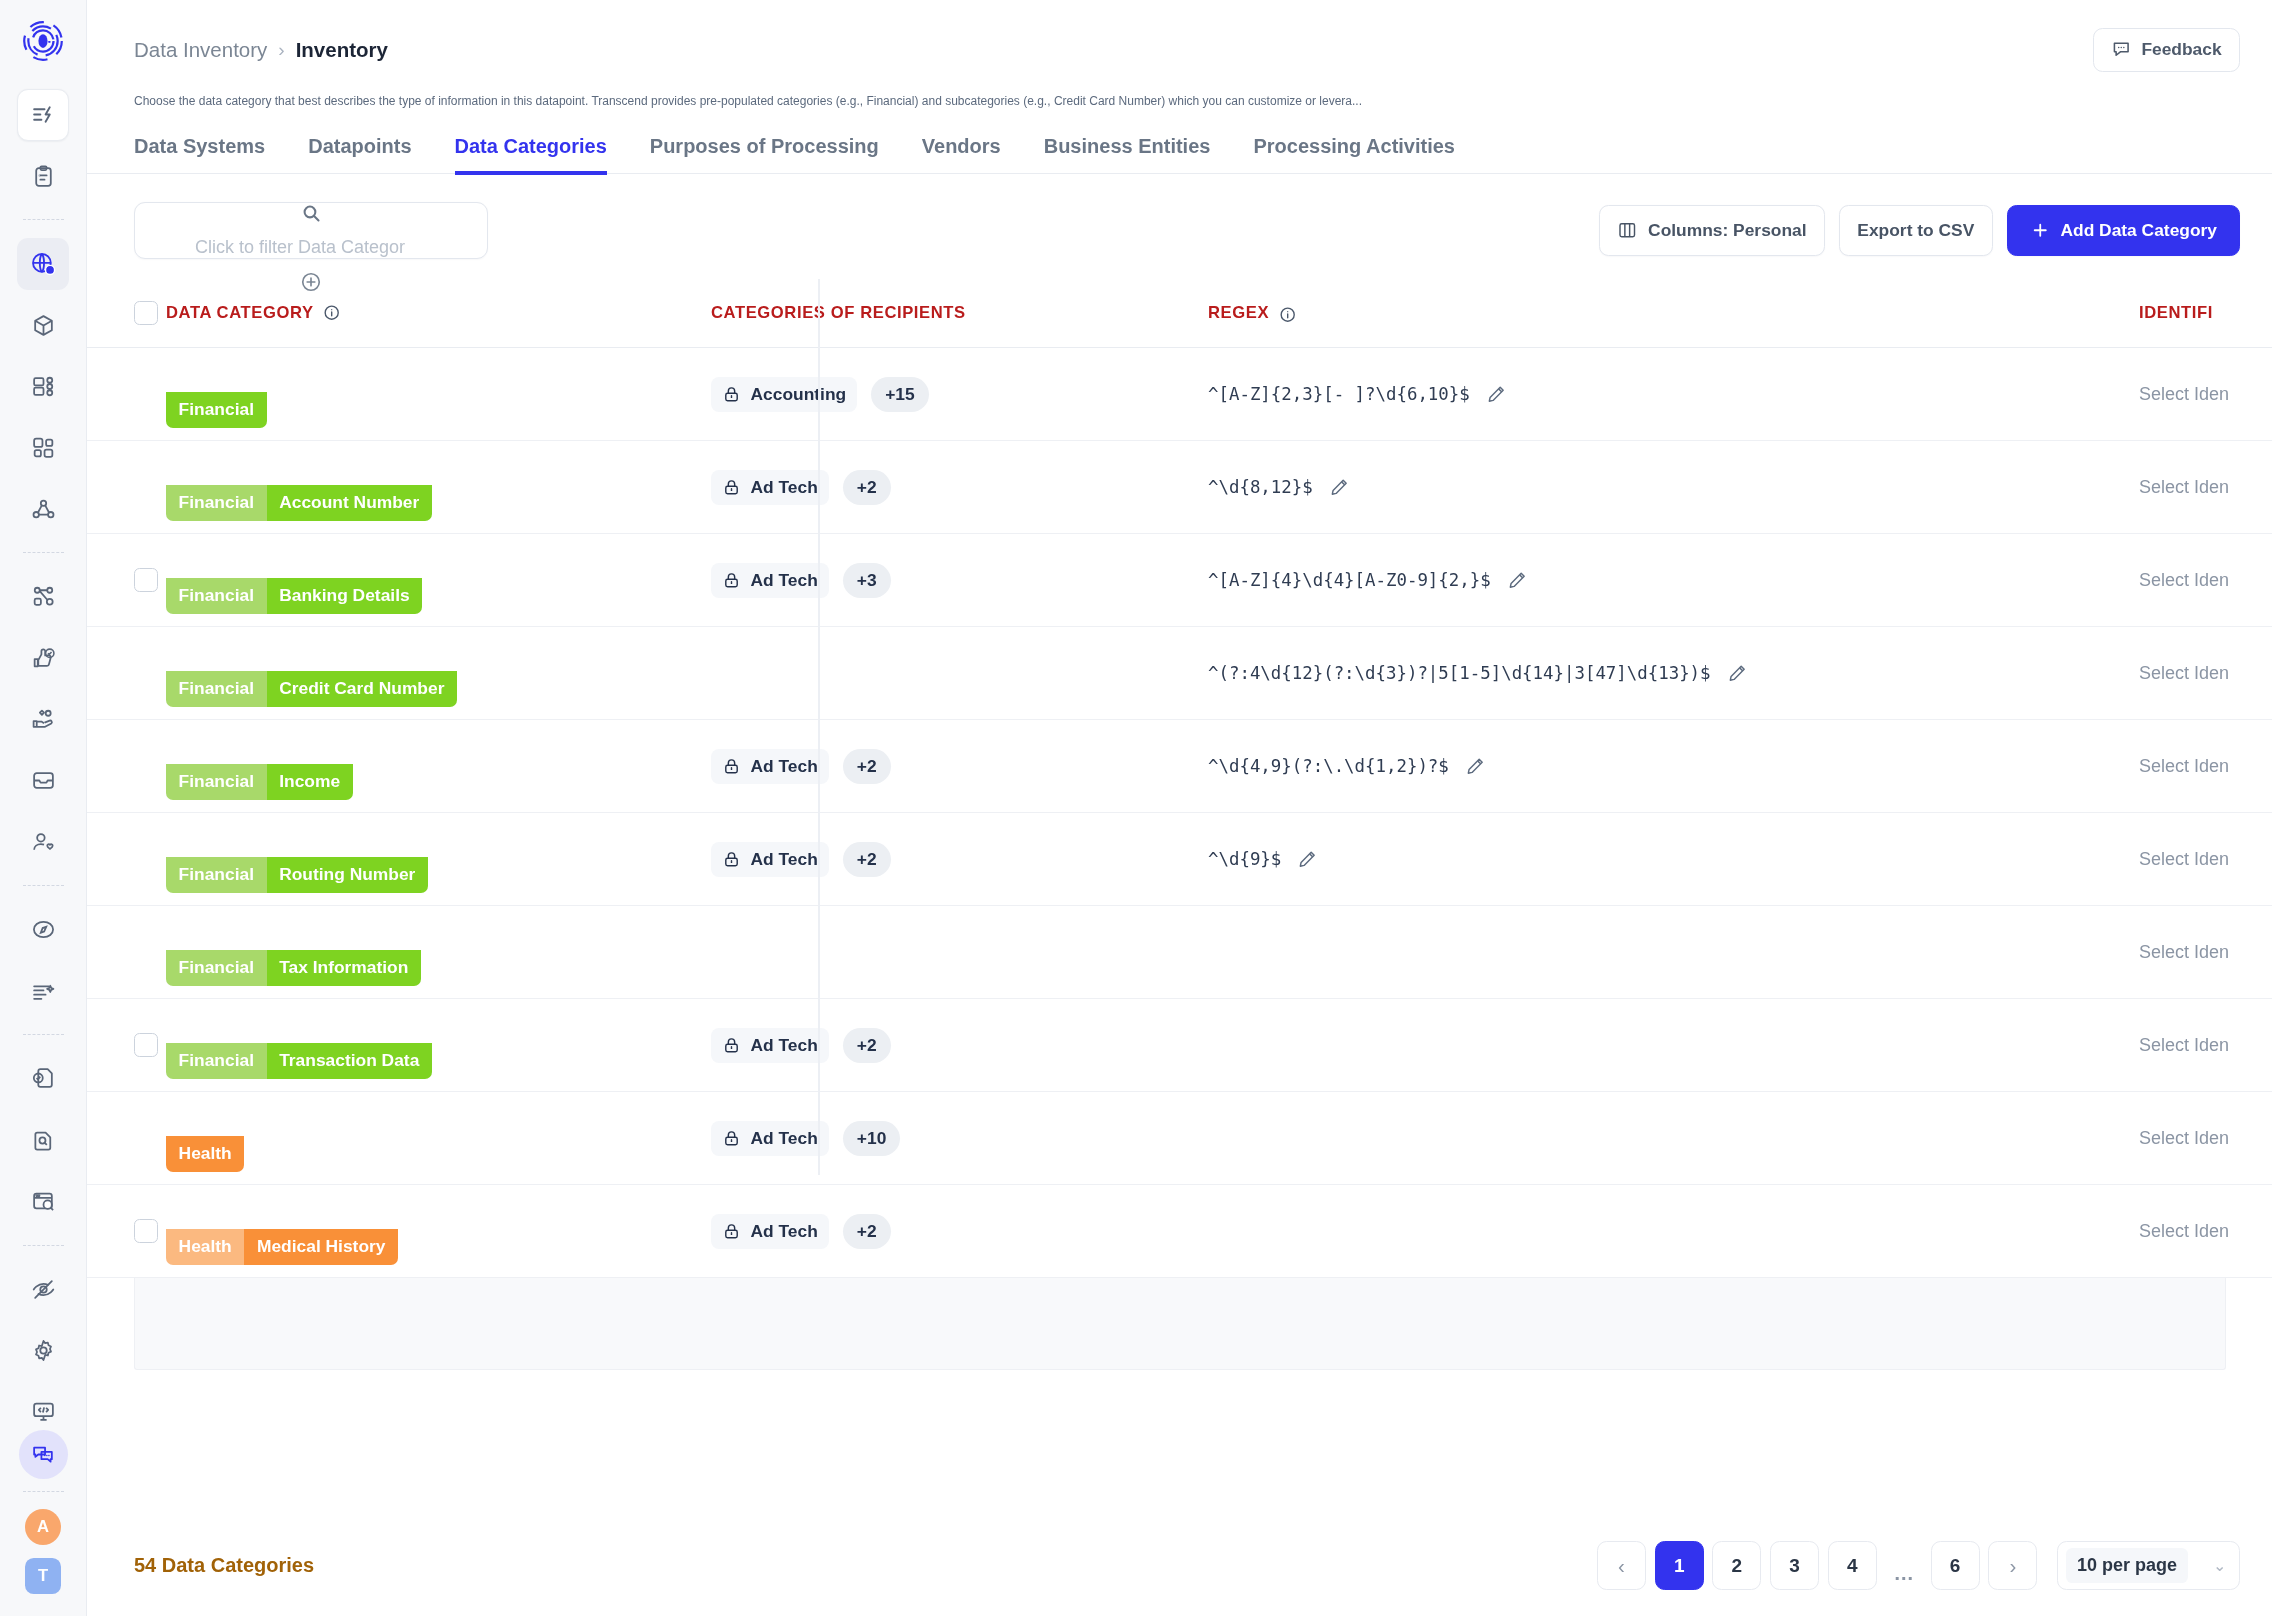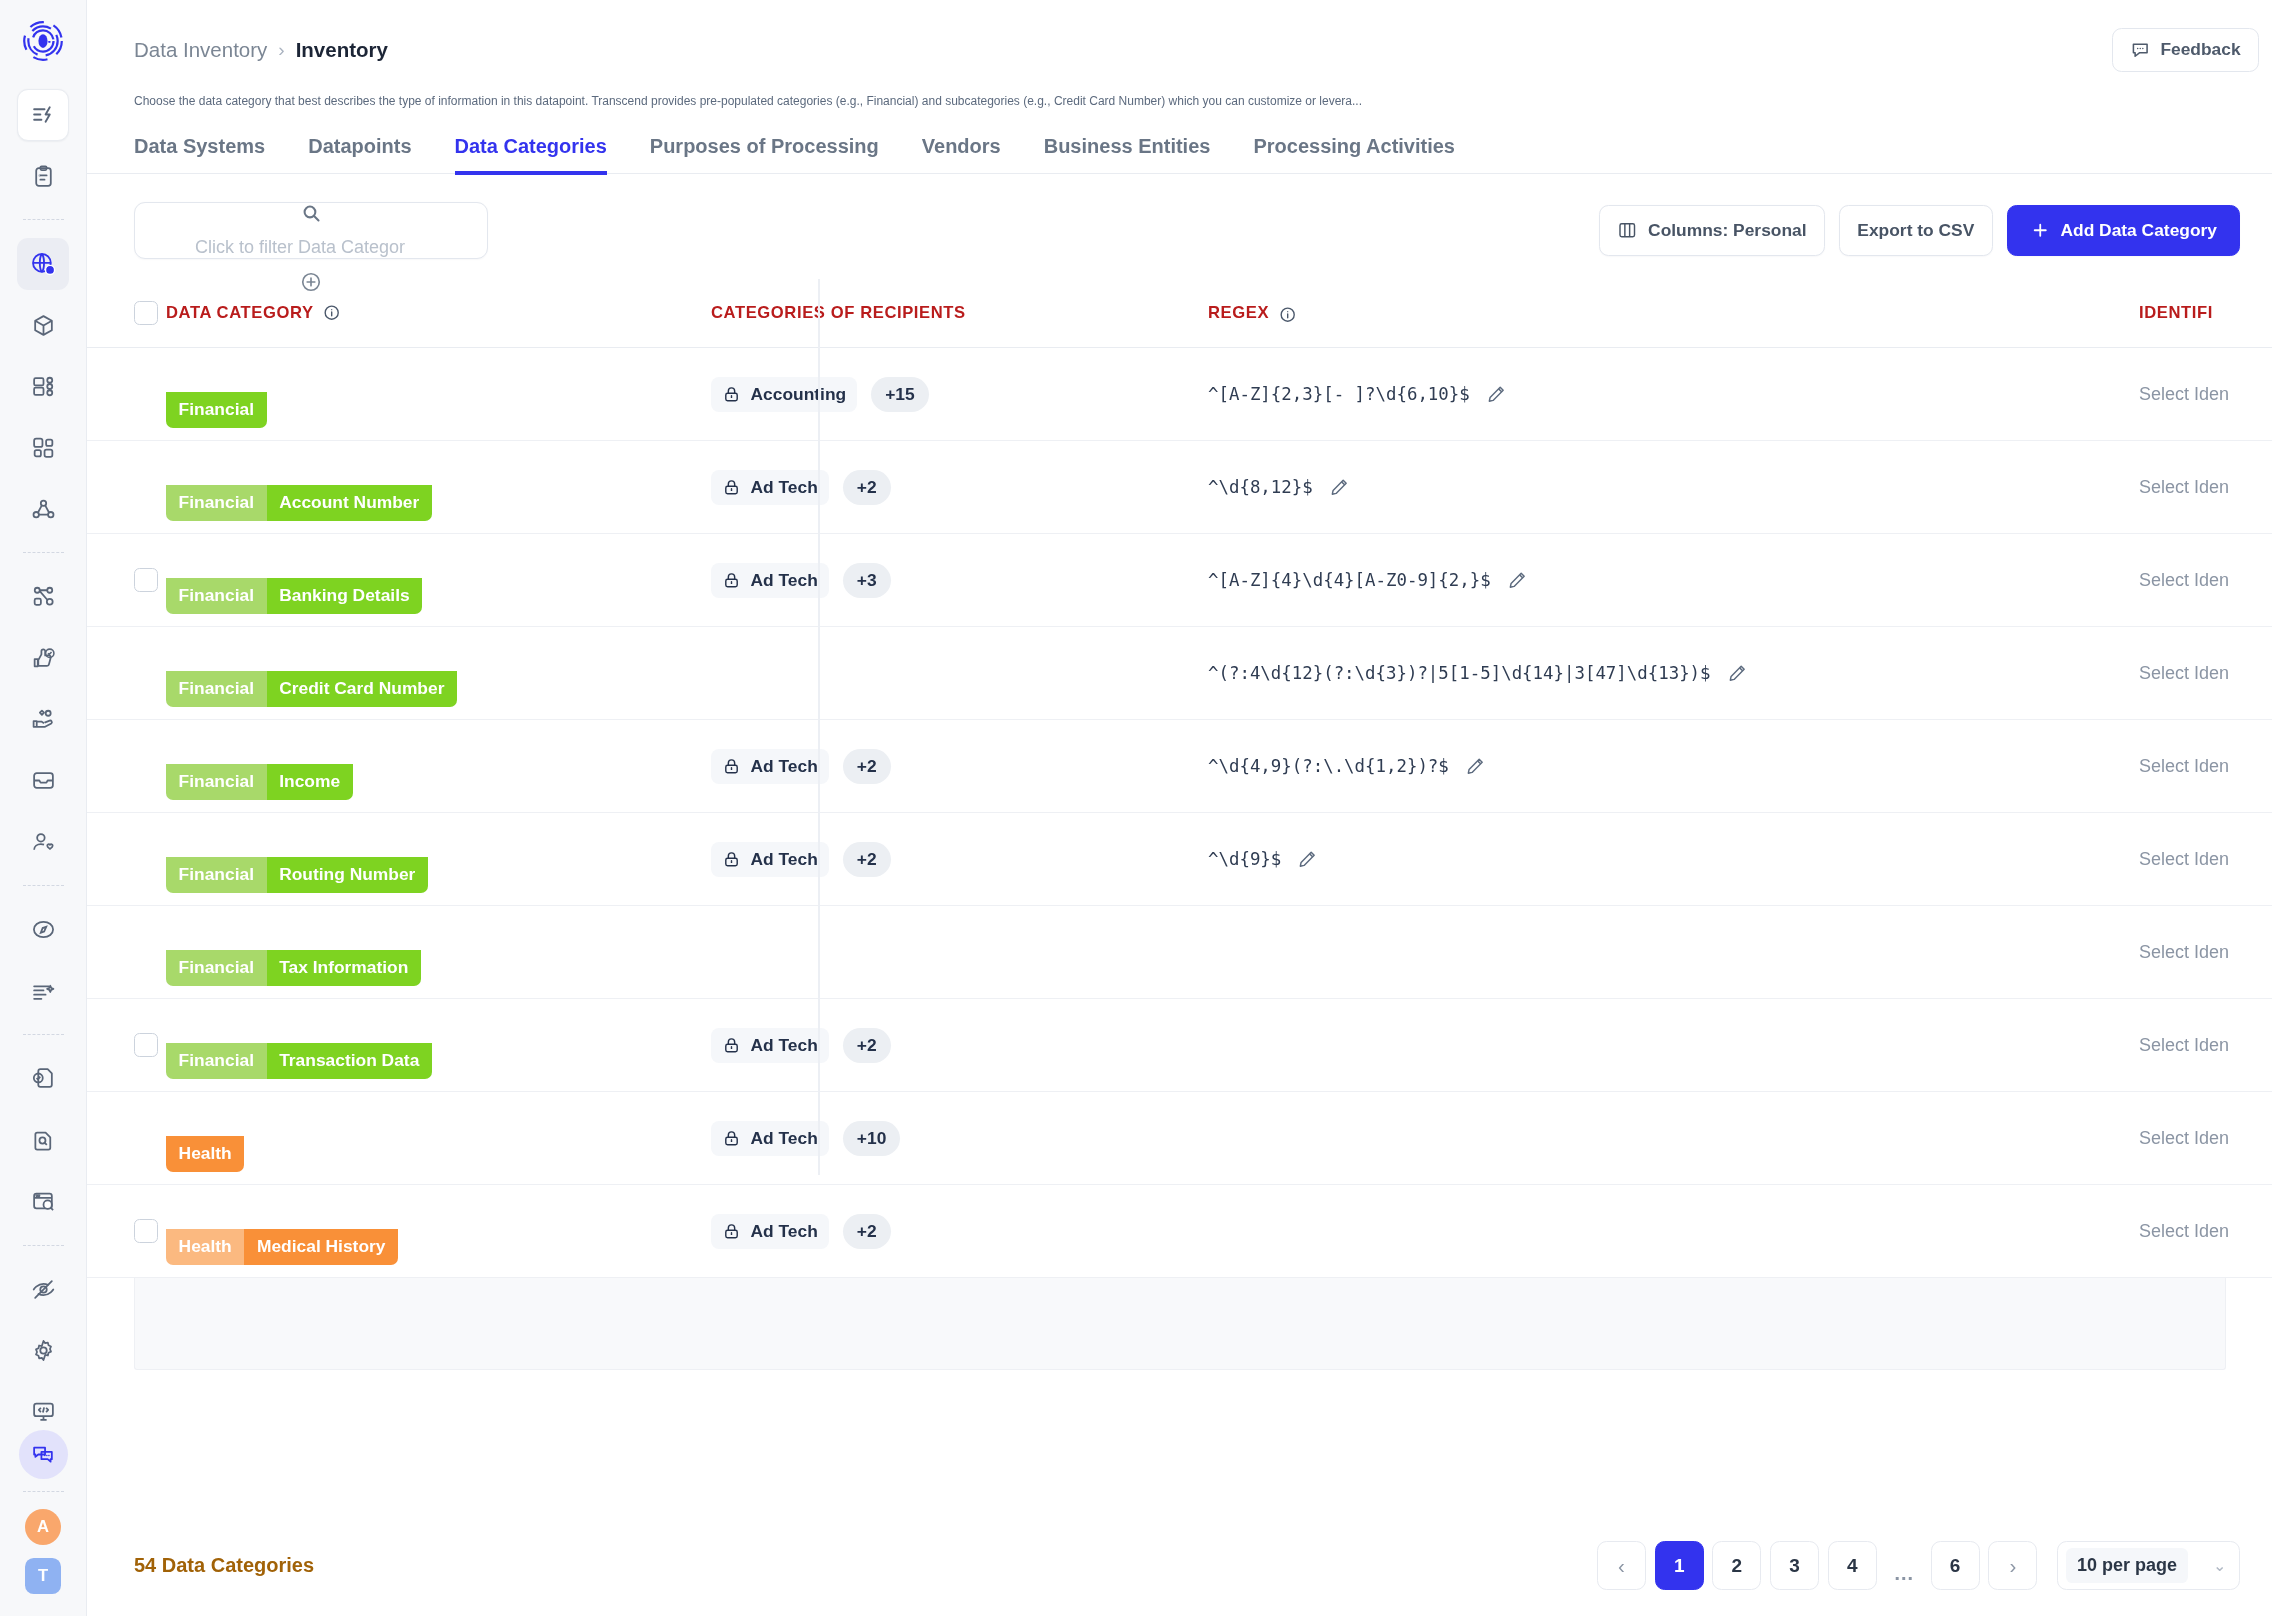--- a/index.html
+++ b/index.html
@@ -86,31 +86,31 @@
     flex: 1;
     height: 1616px;
     background: #ffffff;
     position: relative;
     overflow: hidden;
   }
   .topbar {
     display: flex;
     align-items: center;
     justify-content: space-between;
-    padding: 28px 14px 0 47px;
+    padding: 28px 33px 0 47px;
   }
   .breadcrumb {
     display: flex; align-items: center; gap: 11px;
     font-size: 20.5px;
   }
   .crumb-muted { color: #7b8694; font-weight: 400; }
   .crumb-sep { color: #aab3c0; font-size: 19px; }
   .crumb-current { color: #1c2536; font-weight: 700; }
   .feedback-btn {
-    display: flex; align-items: flex-end; gap: 9.5px;
+    display: flex; align-items: flex-start; gap: 9.5px;
     border: 0.8px solid #e3e7ee;
     border-radius: 9.5px;
     background: #fff;
     padding: 10.3px 17.4px;
     font-size: 17.4px;
     font-weight: 600;
     color: #4e5a6b;
   }
   .page-desc {
     padding: 22px 47px 0 47px;

